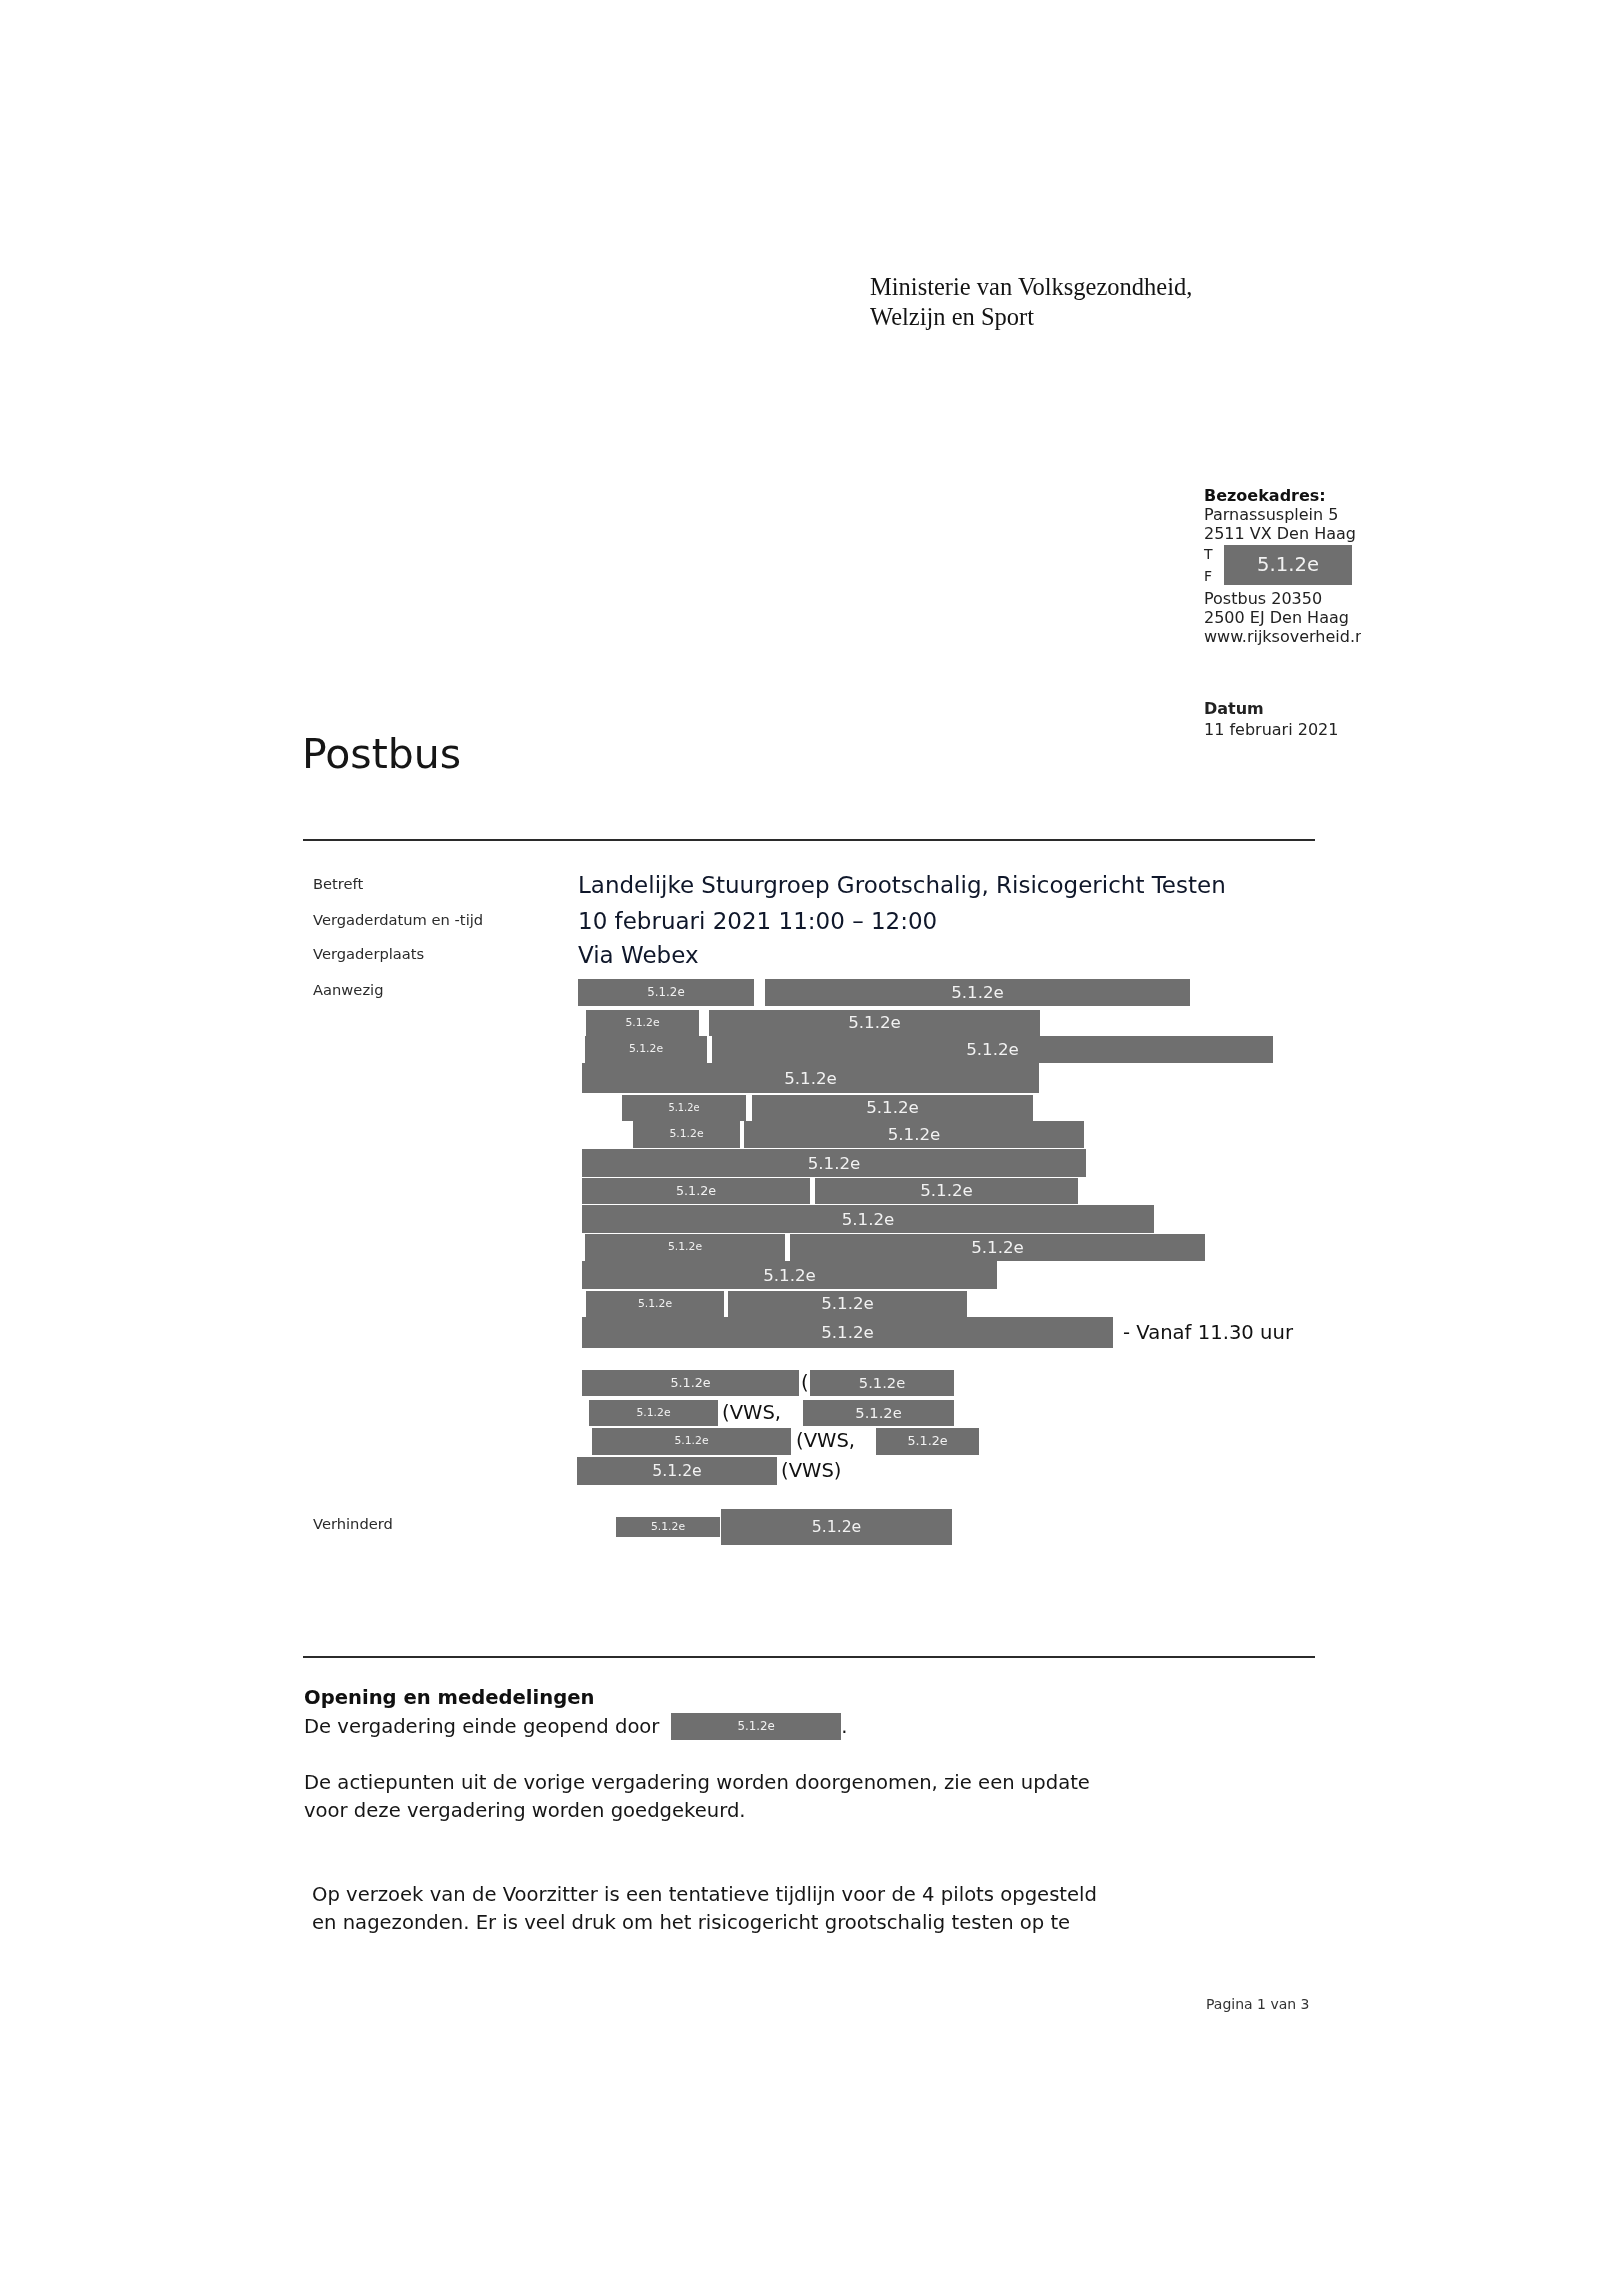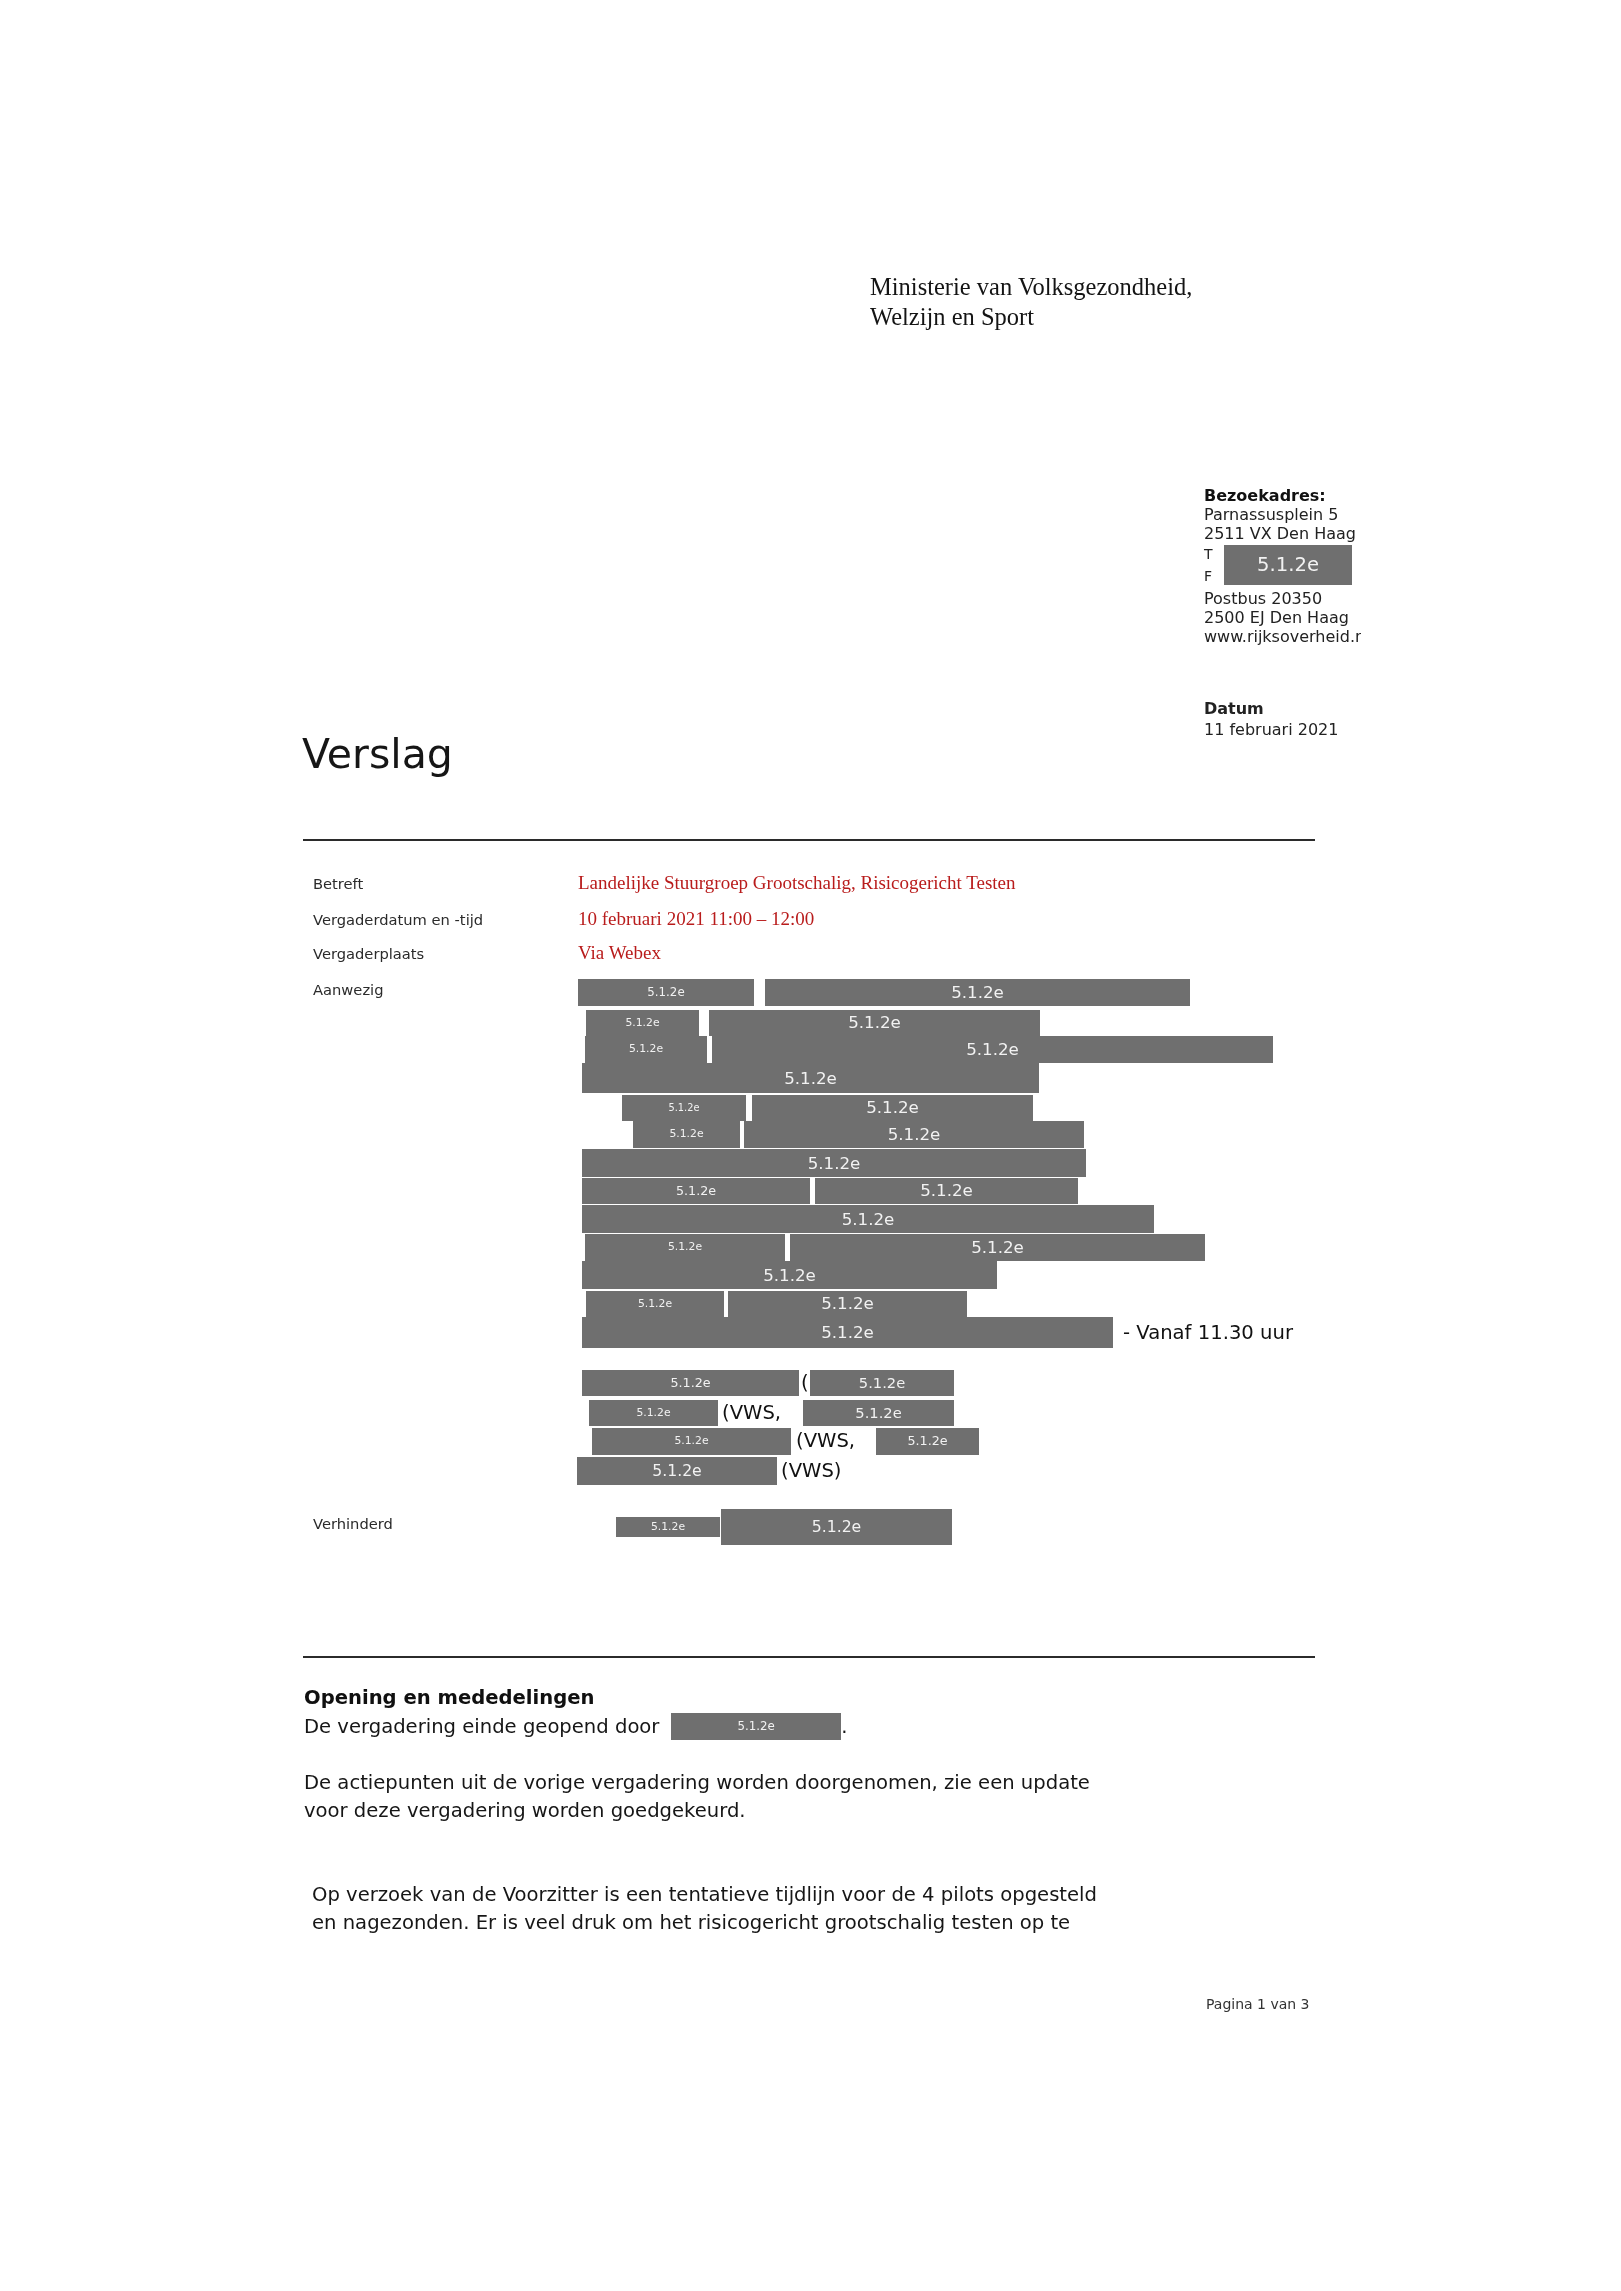--- a/index.html
+++ b/index.html
@@ -7,21 +7,21 @@
         font-family:"DejaVu Sans",sans-serif;color:#1a1a1a;}
   .abs{position:absolute;}
   .docnum{font-size:37px;letter-spacing:-1px;color:#111;}
   .ministry{font-family:"Liberation Serif","DejaVu Serif",serif;font-size:24.5px;line-height:30px;color:#141414;}
   .addr{font-size:16px;line-height:19px;color:#222;}
   .addr .b{font-weight:bold;color:#111;}
   .tf{font-size:14px;color:#222;}
   .title{font-size:41px;color:#161616;}
   .rule{background:#2b2b2b;height:2px;}
   .mlabel{font-size:14.7px;color:#2b2b2b;}
-  .mvalue{font-size:19px;color:#b91c1c;font-family:Liberation Serif, serif;}
+  .mvalue{font-size:23px;color:#0f172a;}
   .rbar{position:absolute;background:#6f6f6f;color:#f2f2f2;text-align:center;white-space:nowrap;overflow:hidden;}
   .rtext{position:absolute;font-size:19.6px;color:#111;white-space:nowrap;}
   .h2{font-size:19.6px;font-weight:bold;color:#101010;}
   .body-line{font-size:19.6px;line-height:28px;color:#161616;white-space:nowrap;}
   .openline{display:flex;align-items:center;font-size:19.6px;color:#161616;}
   .openline .inline-bar{display:inline-block;background:#6f6f6f;color:#f2f2f2;text-align:center;
         width:170px;height:26.5px;line-height:26.5px;font-size:11.8px;margin-left:11.8px;}
   .footer{font-size:14px;color:#333;}
 </style>
 </head>
@@ -45,21 +45,21 @@
   <div class="abs tf" style="left:1204px;top:568px;">F</div>
   <div class="abs rbar" style="left:1224px;top:545px;width:128px;height:40px;line-height:40px;font-size:19.6px;">5.1.2e</div>
   <div class="abs addr" style="left:1204px;top:589px;">
     <div>Postbus 20350</div>
     <div>2500 EJ Den Haag</div>
     <div>www.rijksoverheid.nl</div>
   </div>
   <div class="abs addr b" style="left:1204px;top:699px;font-weight:bold;">Datum</div>
   <div class="abs addr" style="left:1204px;top:720px;">11 februari 2021</div>
 
-  <div class="abs title" style="left:302px;top:730px;">Verslag</div>
+  <div class="abs title" style="left:302px;top:730px;">Postbus</div>
 
   <div class="abs rule" style="left:303px;top:839px;width:1012px;"></div>
 
   <div class="abs mlabel" style="left:313px;top:875px;">Betreft</div>
   <div class="abs mlabel" style="left:313px;top:911px;">Vergaderdatum en -tijd</div>
   <div class="abs mlabel" style="left:313px;top:945px;">Vergaderplaats</div>
   <div class="abs mlabel" style="left:313px;top:981px;">Aanwezig</div>
   <div class="abs mlabel" style="left:313px;top:1515px;">Verhinderd</div>
 
   <div class="abs mvalue" style="left:578px;top:872px;">Landelijke Stuurgroep Grootschalig, Risicogericht Testen</div>

